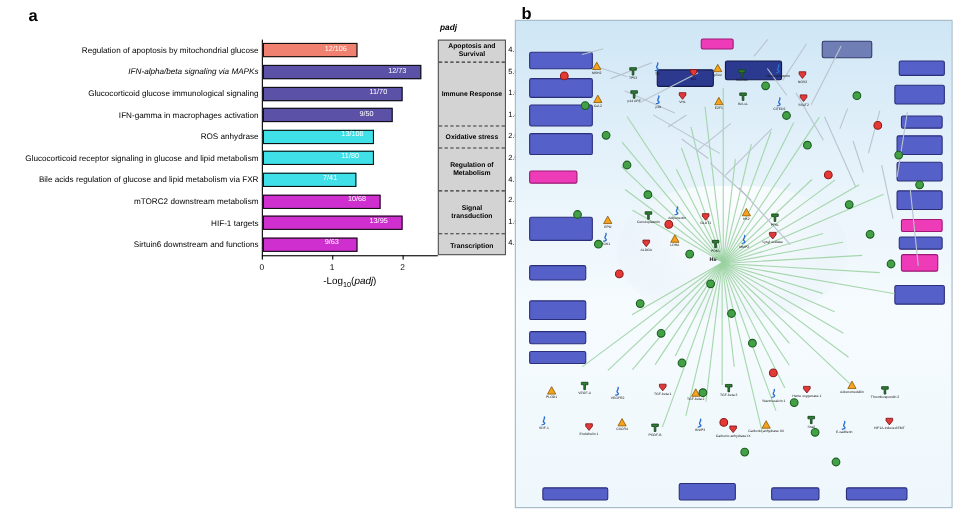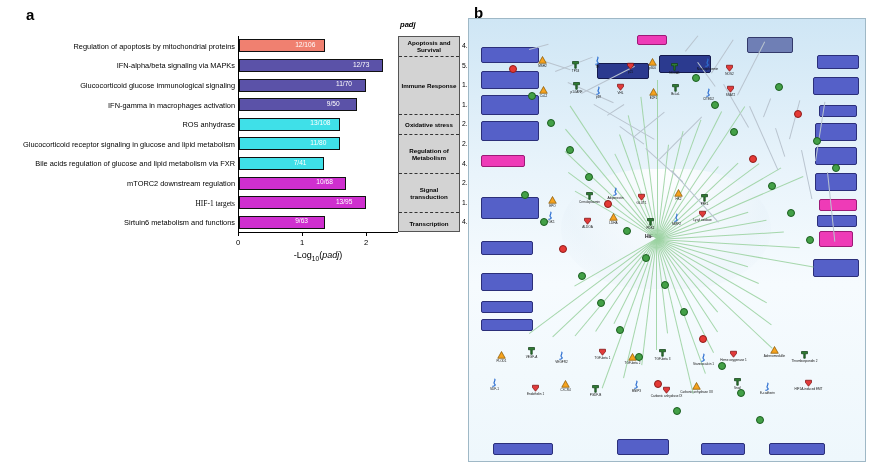--- a/index.html
+++ b/index.html
@@ -65,30 +65,30 @@
 
 <div id="root">
 
   <div id="panelA">
     <div class="panel-letter" style="left:26px;top:6px;">a</div>
 
     <div class="padj-head">padj</div>
 
     <div class="chart-wrap">
       <div class="labels-col" id="labelsCol">
-          <div class="cat-label" style="top: 9.8px;">Regulation of apoptosis by mitochondrial proteins</div>
-          <div class="cat-label" style="top: 29.4px;">IFN-alpha/beta signaling via MAPKs</div>
+          <div class="cat-label" style="top: 9.8px;">Regulation of apoptosis by mitochondrial glucose</div>
+          <div class="cat-label" style="top: 29.4px; font-style: italic;">IFN-alpha/beta signaling via MAPKs</div>
           <div class="cat-label" style="top: 49px;">Glucocorticoid glucose immunological signaling</div>
           <div class="cat-label" style="top: 68.6px;">IFN-gamma in macrophages activation</div>
           <div class="cat-label" style="top: 88.2px;">ROS anhydrase</div>
           <div class="cat-label" style="top: 127.4px;">Bile acids regulation of glucose and lipid metabolism via FXR</div>
           <div class="cat-label" style="top: 107.8px;">Glucocorticoid receptor signaling in glucose and lipid metabolism</div>
-          <div class="cat-label" style="top: 147px;">mTORC2 downstream regulation</div>
-          <div class="cat-label" style="top: 166.6px; font-family: Liberation Serif, serif;">HIF-1 targets</div>
-          <div class="cat-label" style="top: 186.2px;">Sirtuin6 metabolism and functions</div>
+          <div class="cat-label" style="top: 147px;">mTORC2 downstream metabolism</div>
+          <div class="cat-label" style="top: 166.6px;">HIF-1 targets</div>
+          <div class="cat-label" style="top: 186.2px;">Sirtuin6 downstream and functions</div>
         </div>
       <div class="plot" id="plotArea">
           <div class="bar" style="top: 3.3px; left: 0px; width: 86.1952px; background: rgb(240, 128, 112); border: 1px solid rgb(17, 17, 17); box-sizing: border-box;"></div>
           <div class="bar-text" style="left: 56.1952px; top: 5px;">12/106</div>
           <div class="bar" style="top: 22.9px; left: 0px; width: 143.878px; background: rgb(91, 82, 168); border: 1px solid rgb(17, 17, 17); box-sizing: border-box;"></div>
           <div class="bar-text" style="left: 113.878px; top: 24.6px;">12/73</div>
           <div class="bar" style="top: 42.5px; left: 0px; width: 126.963px; background: rgb(91, 82, 168); border: 1px solid rgb(17, 17, 17); box-sizing: border-box;"></div>
           <div class="bar-text" style="left: 96.9632px; top: 44.2px;">11/70</div>
           <div class="bar" style="top: 62.1px; left: 0px; width: 117.773px; background: rgb(91, 82, 168); border: 1px solid rgb(17, 17, 17); box-sizing: border-box;"></div>
           <div class="bar-text" style="left: 87.7728px; top: 63.8px;">9/50</div>

